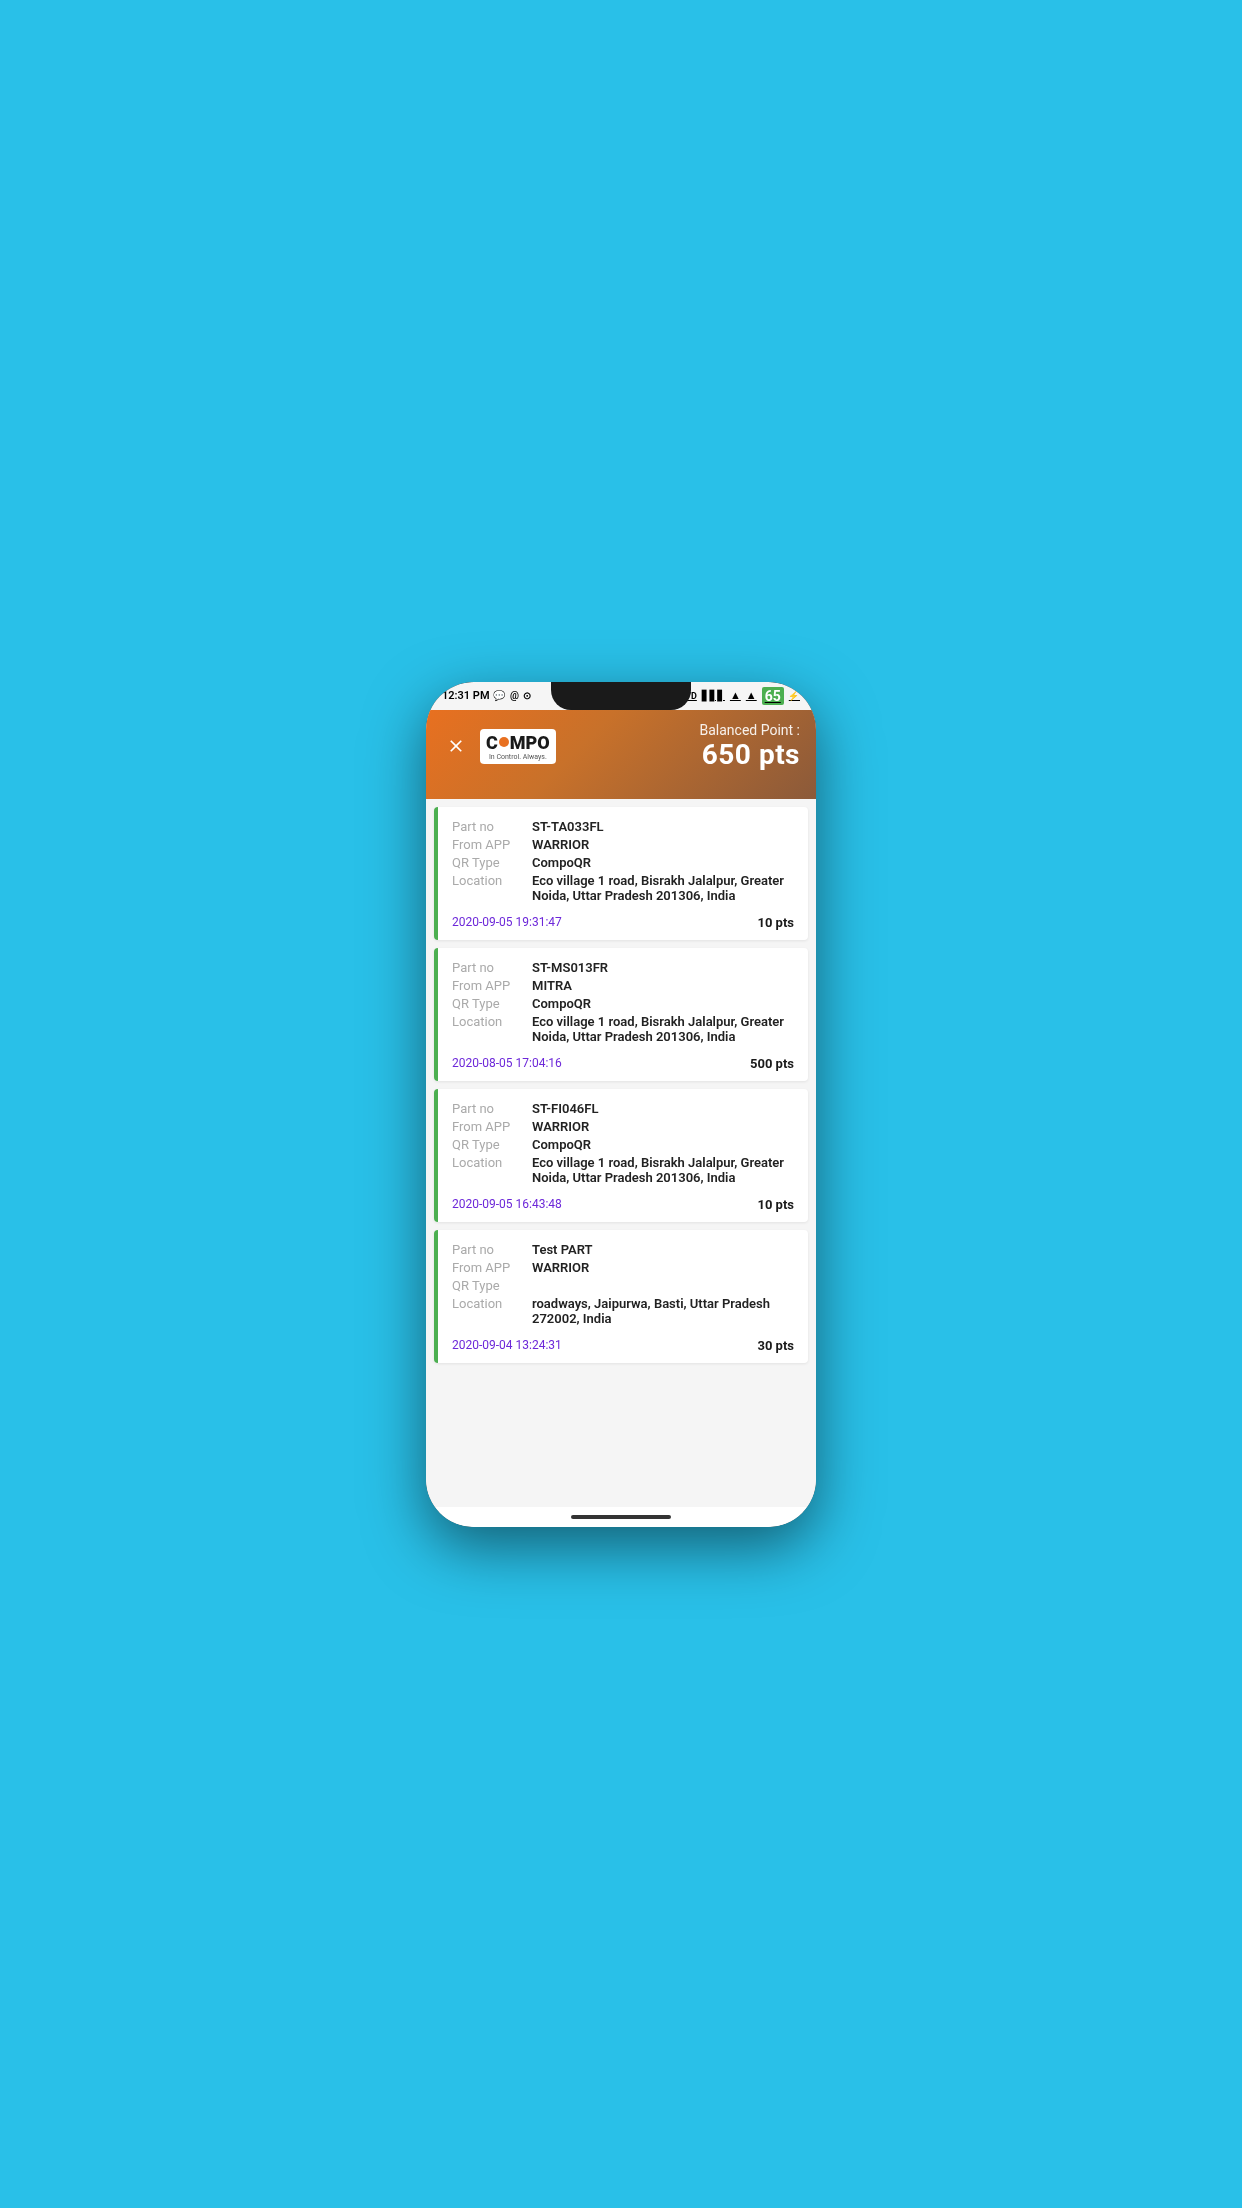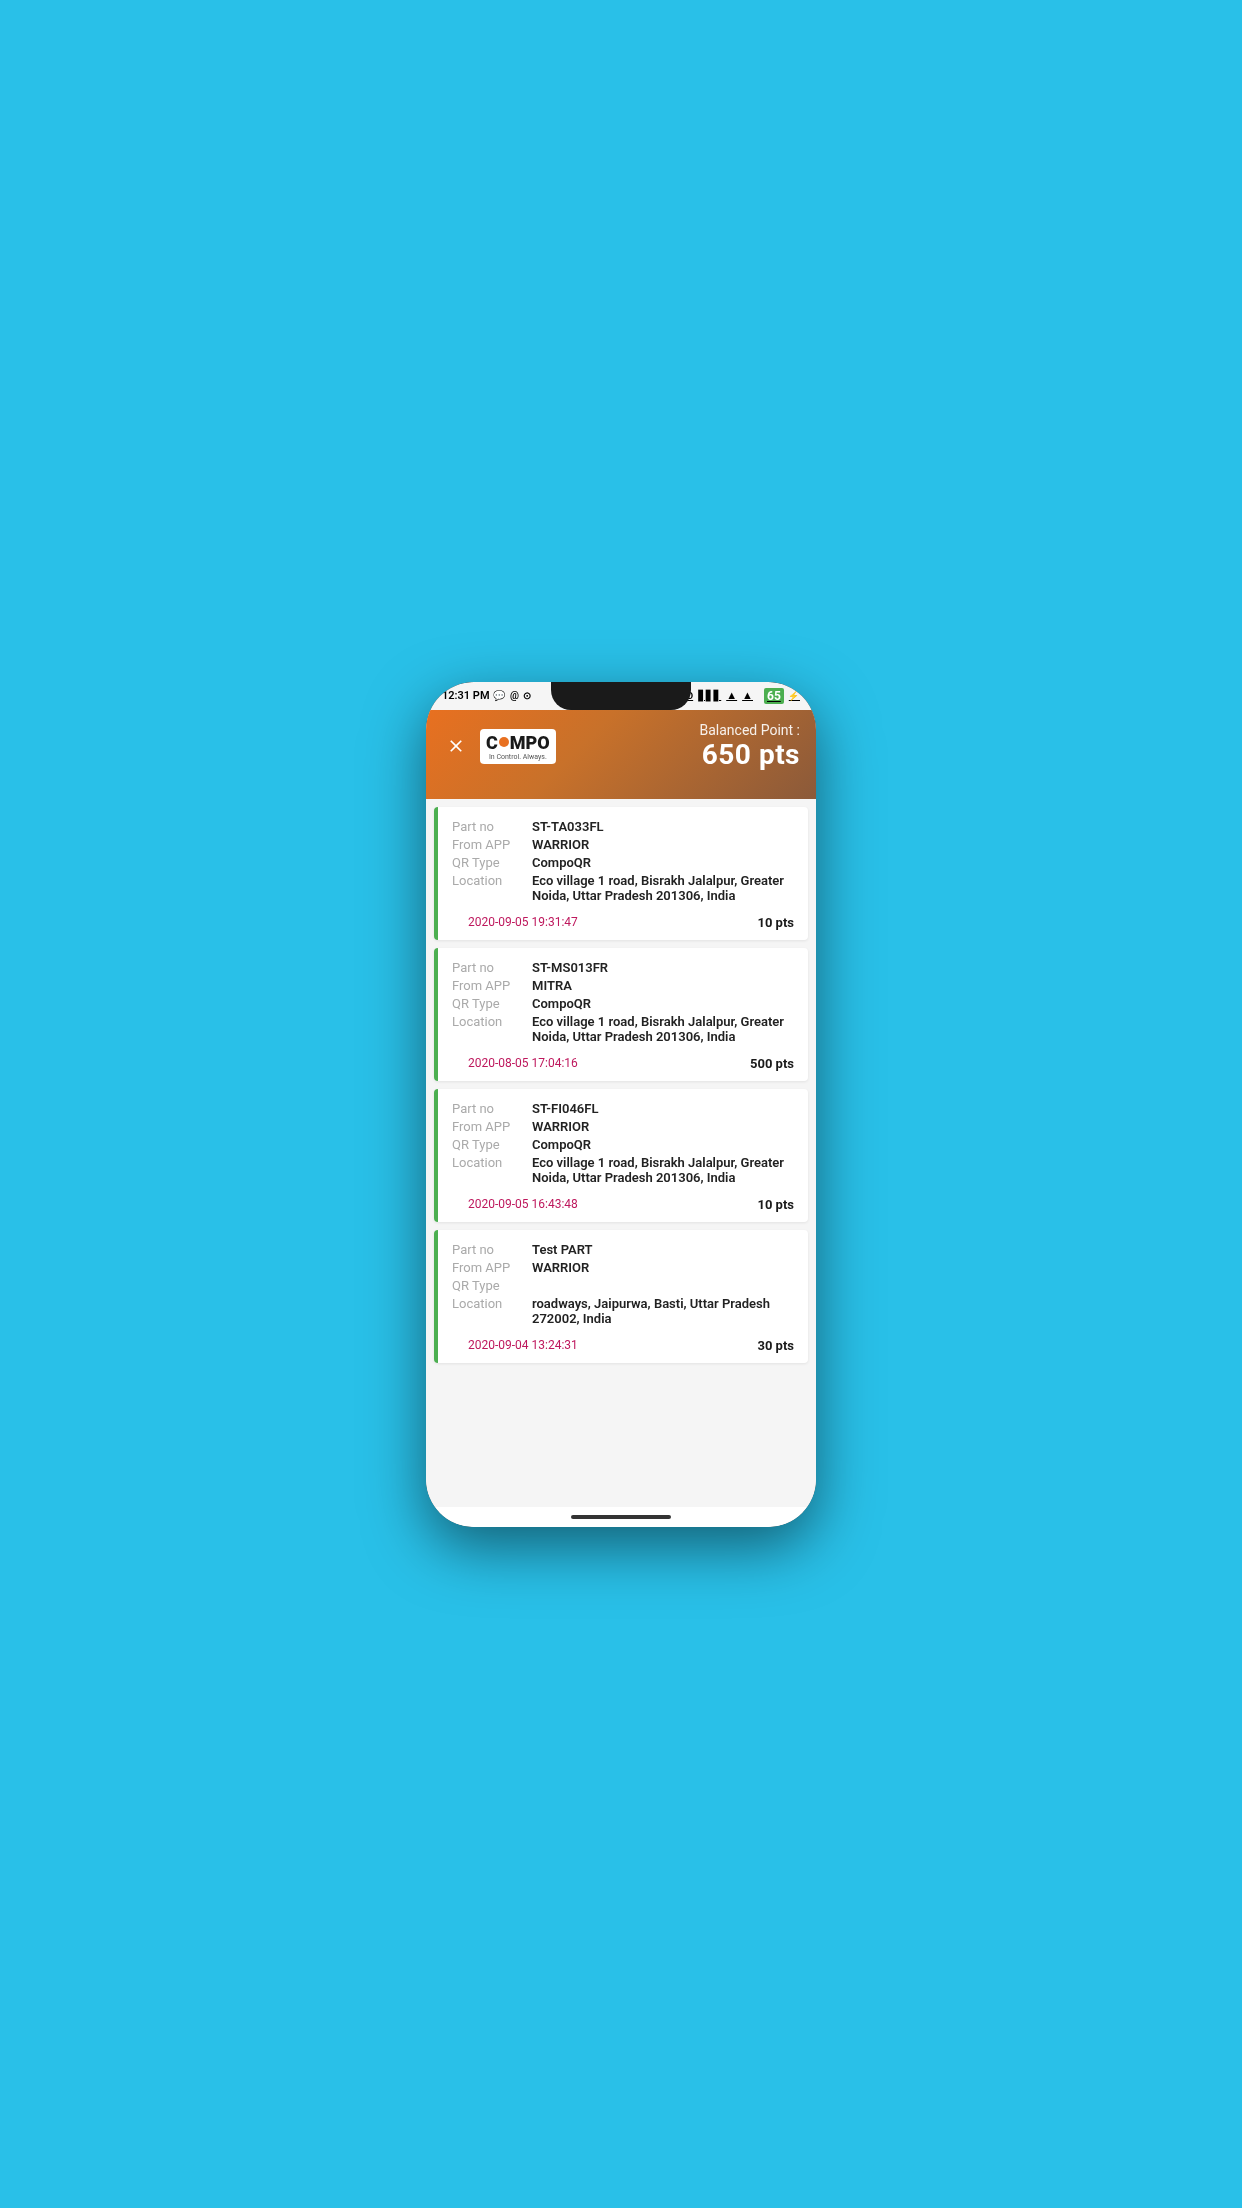--- a/index.html
+++ b/index.html
@@ -76,25 +76,24 @@
       align-items: center;
       gap: 5px;
       text-decoration: underline;
     }
 
     .battery-icon {
       display: inline-flex;
       align-items: center;
       background: #4CAF50;
       color: white;
-      font-size: 12px;
+      font-size: 14px;
       padding: 1px 3px;
       border-radius: 2px;
       font-weight: bold;
-      margin-left: 6px;
     }
 
     
     .app-header {
       background: linear-gradient(135deg, #e87020 0%, #c8712a 40%, #8b5a3a 100%);
       padding: 12px 16px 20px;
       position: relative;
     }
 
     .header-top {
@@ -240,23 +239,22 @@
 
     .card-footer {
       display: flex;
       justify-content: space-between;
       align-items: center;
       margin-top: 8px;
       padding-top: 4px;
     }
 
     .card-date {
-      color: #be185d;
+      color: #6d28d9;
       font-size: 12px;
-      margin-left: 16px;
     }
 
     .card-points {
       color: #1a1a1a;
       font-size: 13px;
       font-weight: 700;
     }
 
     
     .volume-btn-left {

